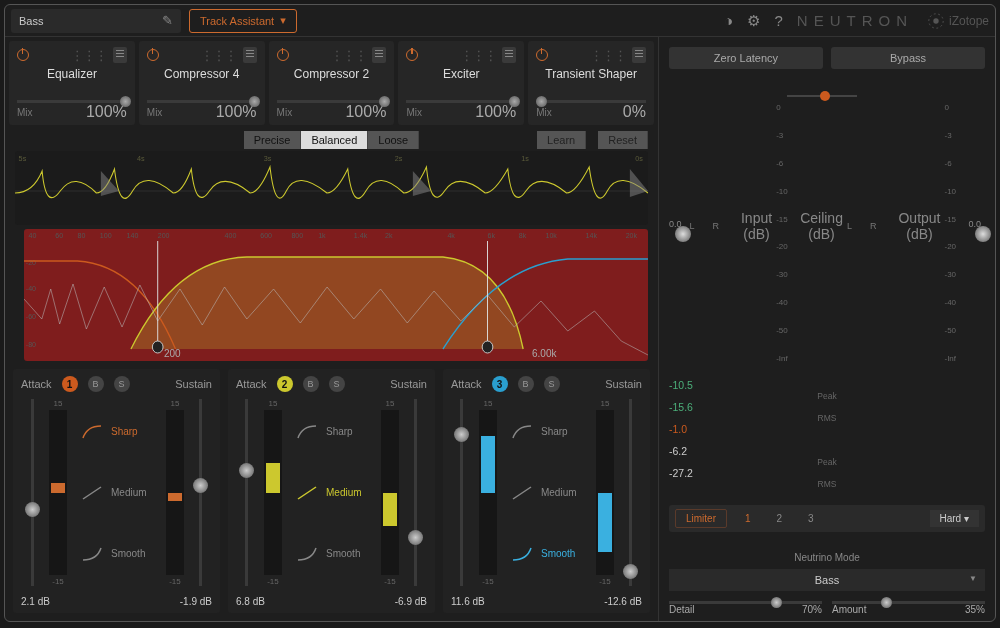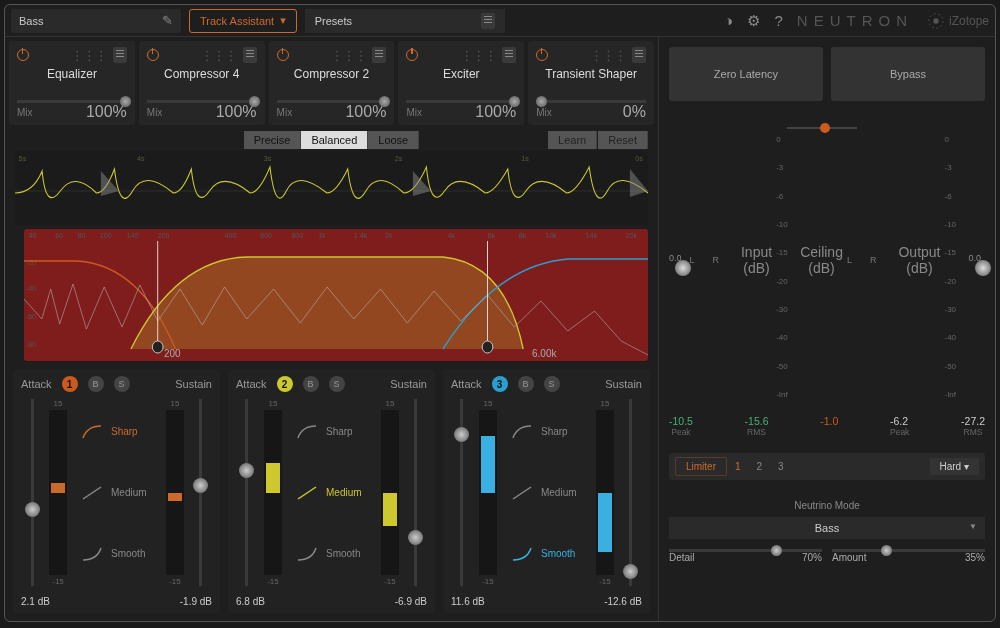--- a/index.html
+++ b/index.html
@@ -47,21 +47,21 @@
   .mix-val{color:#aaa;font-size:16px;margin-left:auto;}
   .slider-h { flex:1; height:3px; background:#1a1a1a; position:relative;}
   .slider-h .track{position:absolute;inset:0;background:#3a3a3a;}
   .slider-h .knob{position:absolute; top:-4px; width:11px;height:11px;border-radius:50%;background:radial-gradient(#aaa,#555);}
 
   
   .analysis { padding:2px 10px; }
   .ana-bar { display:flex; gap:0; justify-content:center; align-items:center; margin-bottom:2px; position:relative;}
   .ana-btn { background:#555; color:#111; padding:3px 10px; font-size:11px; border-right:1px solid #444;}
   .ana-btn.sel { background:#ddd; color:#111;}
-  .ana-right { position:absolute; right:0; display:flex; gap:1px;text-align:right;}
+  .ana-right { position:absolute; right:0; display:flex; gap:12px;text-align:right;}
   .ana-right .ana-btn { background:#555; color:#222;}
   .viz { height:74px; background:#1b1b1b; border-radius:3px; position:relative; overflow:hidden;}
   .viz svg { width:100%; height:100%;}
   .spectrum { height:132px; background:#7f1d1d; margin-top:4px; border-radius:3px; position:relative;margin-left:9px;}
   .spectrum svg{width:100%;height:100%;}
   .freq-lbl { position:absolute; bottom:2px; font-size:10px; color:#aaa;}
 
   
   .bands { display:flex; gap:8px; padding:6px 8px 8px; flex:1;}
   .band { flex:1; background:#222; border-radius:3px; display:flex; flex-direction:column; padding:6px 8px;}
@@ -83,36 +83,36 @@
   .band2 .curve-item.active{color:#ccc82e;}
   .band3 .curve-item.active{color:#3ab0e0;}
   .mini-meter { width:22px; display:flex; flex-direction:column; align-items:center; gap:2px;}
   .mini-scale { font-size:8px; color:#666;}
   .bars-m{ width:18px; flex:1; background:#161616; position:relative;}
   .bars-m .fill{position:absolute;bottom:50%;left:2px;right:2px;}
   .band-foot { display:flex; justify-content:space-between; font-size:10px; color:#ccc; margin-top:4px;}
 
   
   .r-btns{display:flex;gap:8px; margin-bottom:8px;}
-  .r-btn{flex:1;background:#333;padding:21px;text-align:center;color:#aaa;border-radius:3px;font-size:11px;}
+  .r-btn{flex:1;background:#333;padding:5px;text-align:center;color:#aaa;border-radius:3px;font-size:11px;}
   .meters{display:flex;gap:4px; height:290px; position:relative;}
   .meter-col{flex:1;display:flex;flex-direction:row;align-items:center;}
   .db0{font-size:9px;color:#888;margin-bottom:4px;}
   .lr{font-size:9px;color:#777;display:flex;gap:18px;}
   .meter-slider{width:4px;background:#ccc;flex:1;margin:6px 0;position:relative;}
   .meter-slider .k{position:absolute;left:-6px;width:16px;height:16px;border-radius:50%;background:radial-gradient(#ddd,#555);}
   .meter-bars{flex:1;display:flex;gap:2px;align-items:flex-end;padding:6px 0;}
   .mbar{width:10px;background:linear-gradient(#5a6a5a 0%, #4a5a4a 40%, #333 40%);}
   .scale-col{width:20px;display:flex;flex-direction:column;justify-content:space-between;font-size:8px;color:#666;padding:20px 0 6px;}
   .meter-label{font-size:14px;color:#888;text-align:center;}
-  .readout{display:flex;justify-content:space-between;font-size:10.5px; margin-top:4px;}
+  .readout{display:flex;justify-content:space-between;font-size:10.5px; margin-top:4px;flex-direction:column;}
   .readout .g{color:#4caf7a;} .readout .o{color:#cc5a1e;} .readout .w{color:#ccc;}
   .readout .sub{color:#666;font-size:8.5px;display:block;text-align:center;}
 
-  .limiter-row{display:flex;gap:0;align-items:center;background:#2a2a2a;border-radius:3px;padding:4px 6px;margin-top:10px;}
+  .limiter-row{display:flex;gap:10px;align-items:center;background:#2a2a2a;border-radius:3px;padding:4px 6px;margin-top:10px;}
   .lim-btn{padding:3px 10px;font-size:10px;color:#cc6a2e;border:1px solid #5a3a2a;border-radius:2px;}
   .lim-t{padding:3px 8px;font-size:10px;color:#888;}
   .lim-t.on{color:#cc6a2e;}
   .lim-sel{margin-left:auto;background:#333;padding:3px 10px;font-size:10px;color:#ccc;}
 
   .neutrino{margin-top:14px;}
   .neutrino-title{text-align:center;font-size:10px;color:#888;margin-bottom:6px;}
   .neutrino-sel{background:#2a2a2a;padding:5px 10px;text-align:center;color:#ccc;font-size:11px;position:relative;}
   .neutrino-sel:after{content:"▼";position:absolute;right:8px;font-size:8px;color:#888;}
   .sliders-sm{display:flex;gap:10px;margin-top:10px;}
@@ -131,24 +131,20 @@
 <div class="outer">
 
   <div class="topbar">
     <div class="preset-field">
       <span>Bass</span>
       <span class="pencil">✎</span>
     </div>
     <div class="track-assist">
       <span>Track Assistant</span>
         <span>▾</span>
-    </div>
-    <div class="presets">
-      <span>Presets</span>
-      <span class="doc-icon"></span>
     </div>
     <div class="topbar-right">
       <span class="icon-btn">◑</span>
       <span class="icon-btn">⚙</span>
       <span class="icon-btn">?</span>
       <span class="brand">NEUTRON</span>
       <span class="izotope">
         <svg viewBox="0 0 20 20">
             <circle cx="10" cy="10" r="3" fill="#555"></circle>
             <circle cx="10" cy="10" r="8" fill="none" stroke="#555" stroke-dasharray="2 3"></circle>

